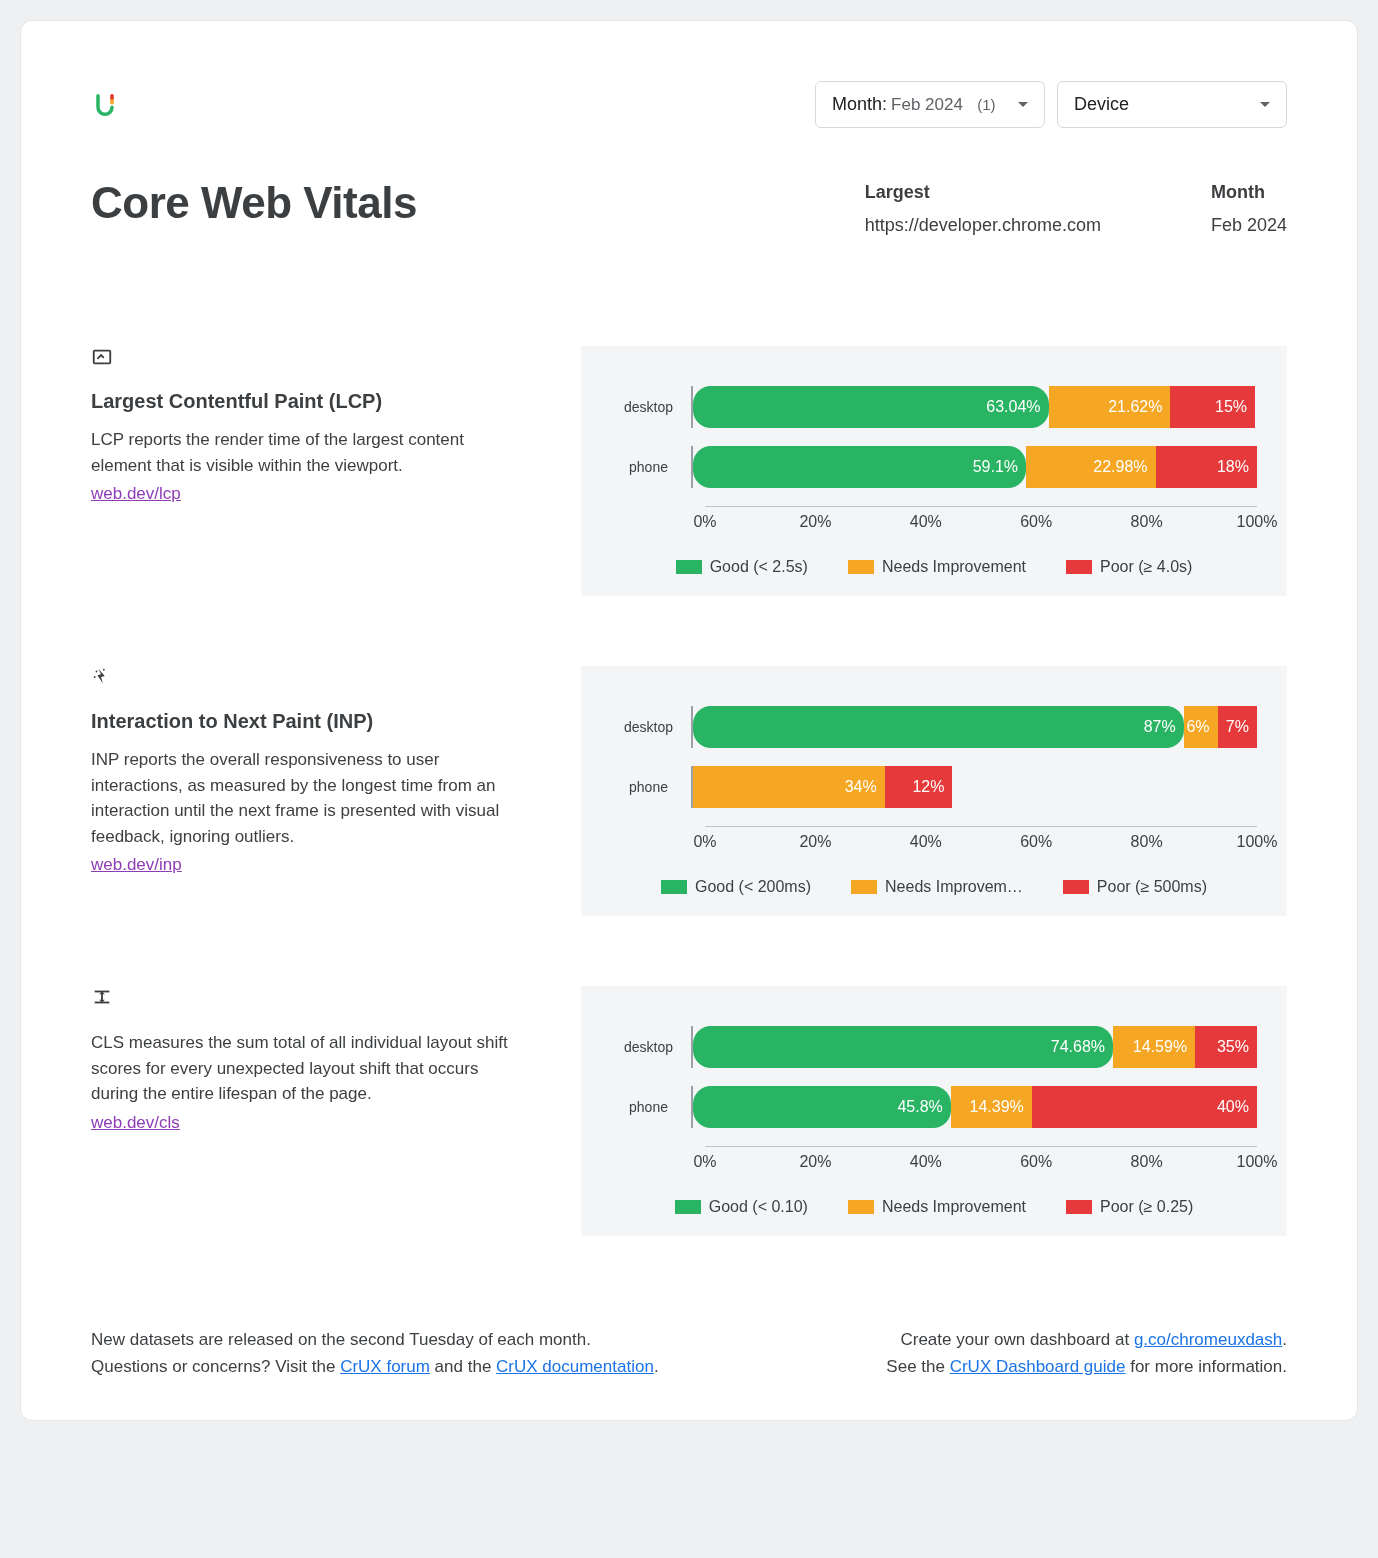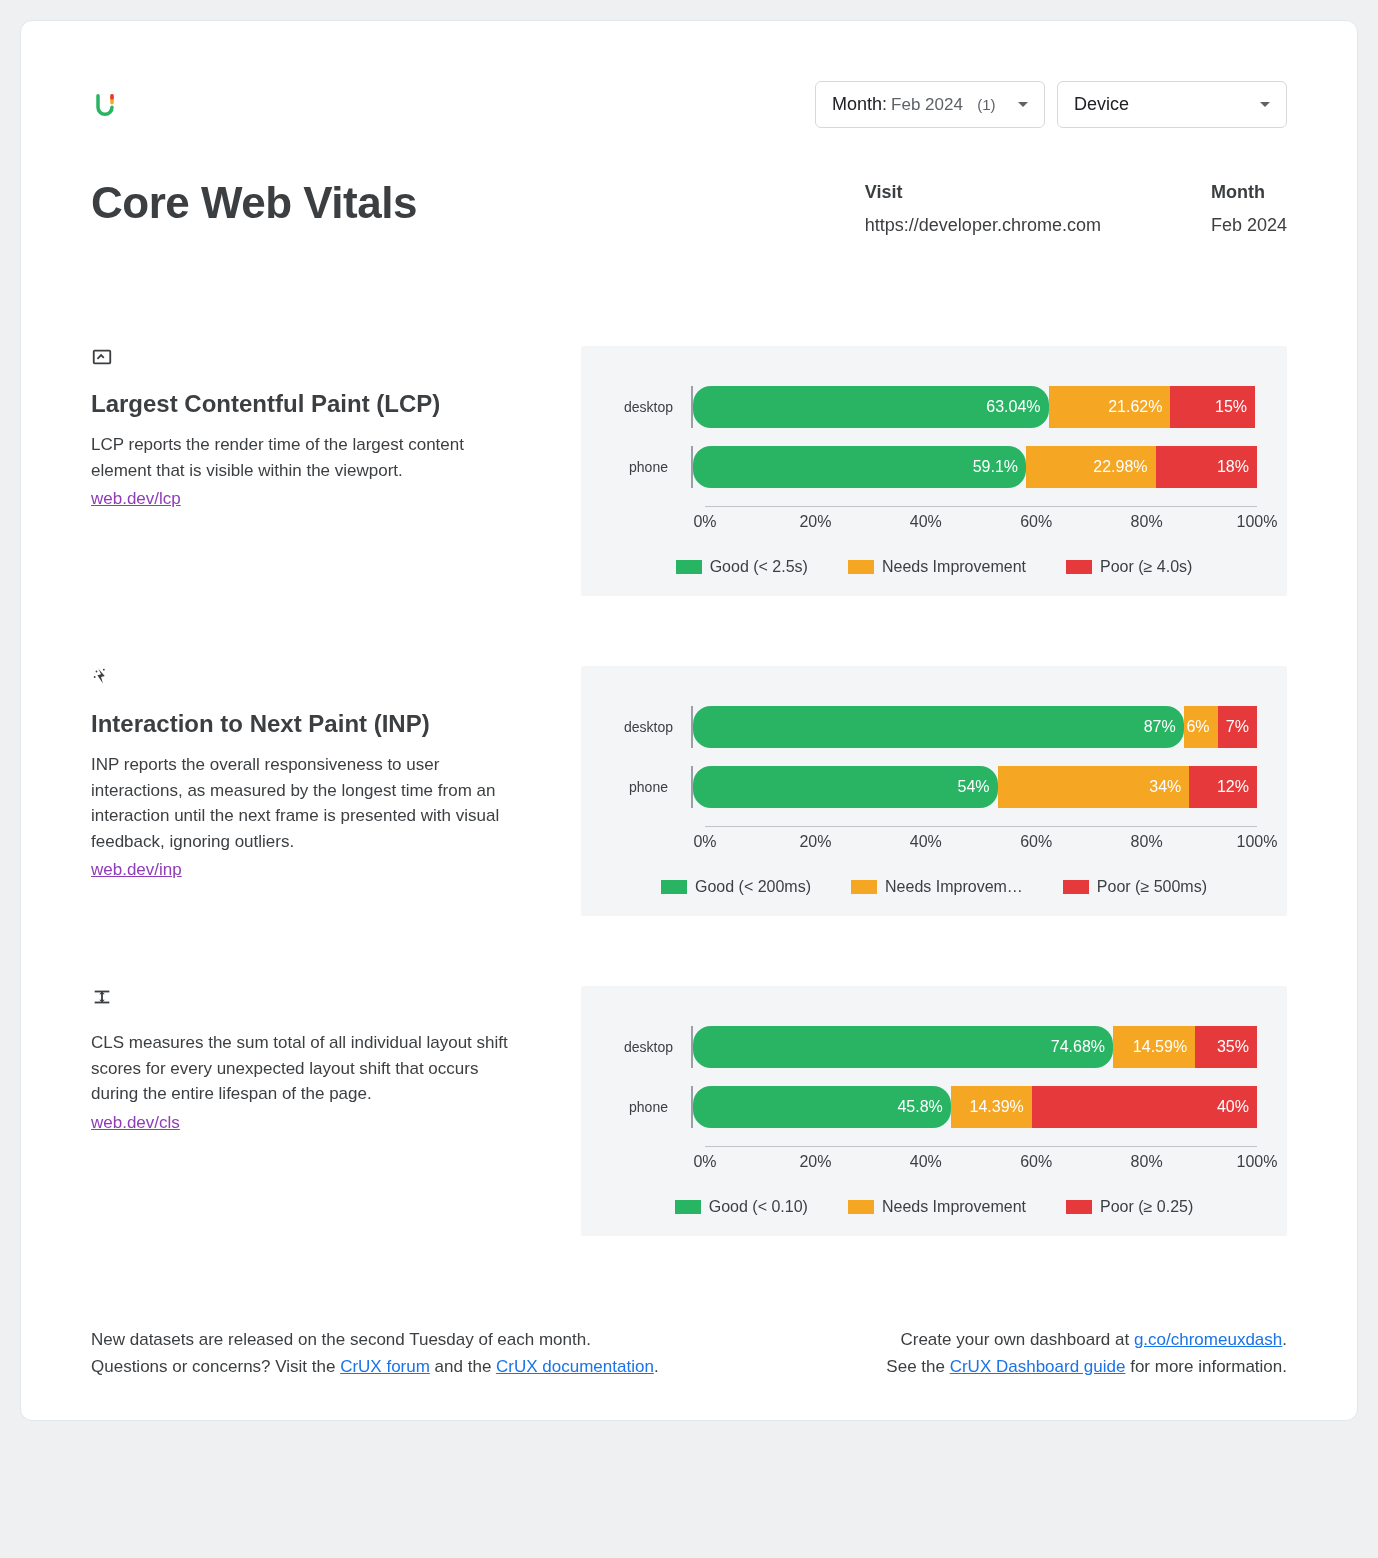--- a/index.html
+++ b/index.html
@@ -65,21 +65,21 @@
   .meta-col .val { font-size: 18px; color: #3c3f42; font-weight: 400; }
 
   .section {
     display: flex;
     gap: 60px;
     margin-bottom: 70px;
     align-items: flex-start;
   }
   .section .desc { width: 430px; }
   .desc .icon { margin-bottom: 18px; color: #3c3f42;}
-  .desc h2 { font-size: 24px; font-weight: 700; color: #3c3f42; margin: 0 0 14px 0; }
+  .desc h2 { font-size: 20px; font-weight: 700; color: #3c3f42; margin: 0 0 14px 0; }
   .desc p { font-size: 17px; line-height: 1.5; color: #3c3f42; margin: 0 0 6px 0;}
   .desc a { color: #8f3db6; text-decoration: underline; font-size: 17px;}
 
   .chart {
     flex: 1;
     background: #f3f5f7;
     border-radius: 2px;
     padding: 40px 30px 20px 30px;
   }
   .bar-row { display: flex; align-items: center; margin-bottom: 18px; }
@@ -143,21 +143,21 @@
     <div class="dropdown device">
       <span class="label">Device</span>
       <span class="caret-down"></span>
     </div>
   </div>
 
   <div class="header-row">
     <div class="title">Core Web Vitals</div>
     <div class="meta">
       <div class="meta-col">
-        <div class="lbl">Visit</div>
+        <div class="lbl">Largest</div>
         <div class="val">https://developer.chrome.com</div>
       </div>
       <div class="meta-col">
         <div class="lbl">Month</div>
         <div class="val">Feb 2024</div>
       </div>
     </div>
   </div>
 
   <div id="sections">
@@ -244,23 +244,20 @@
                 <div class="seg poor" style="width:7%">
                   <span>7%</span>
                 </div>
               </div>
             </div>
           </div>
           <div class="bar-row">
             <div class="bar-label">phone</div>
             <div class="bar-area">
               <div class="bar-stack">
-                <div class="seg good" style="width:54%">
-                  <span>54%</span>
-                </div>
                 <div class="seg ni" style="width:34%">
                   <span>34%</span>
                 </div>
                 <div class="seg poor" style="width:12%">
                   <span>12%</span>
                 </div>
               </div>
             </div>
           </div>
           <div class="axis">

